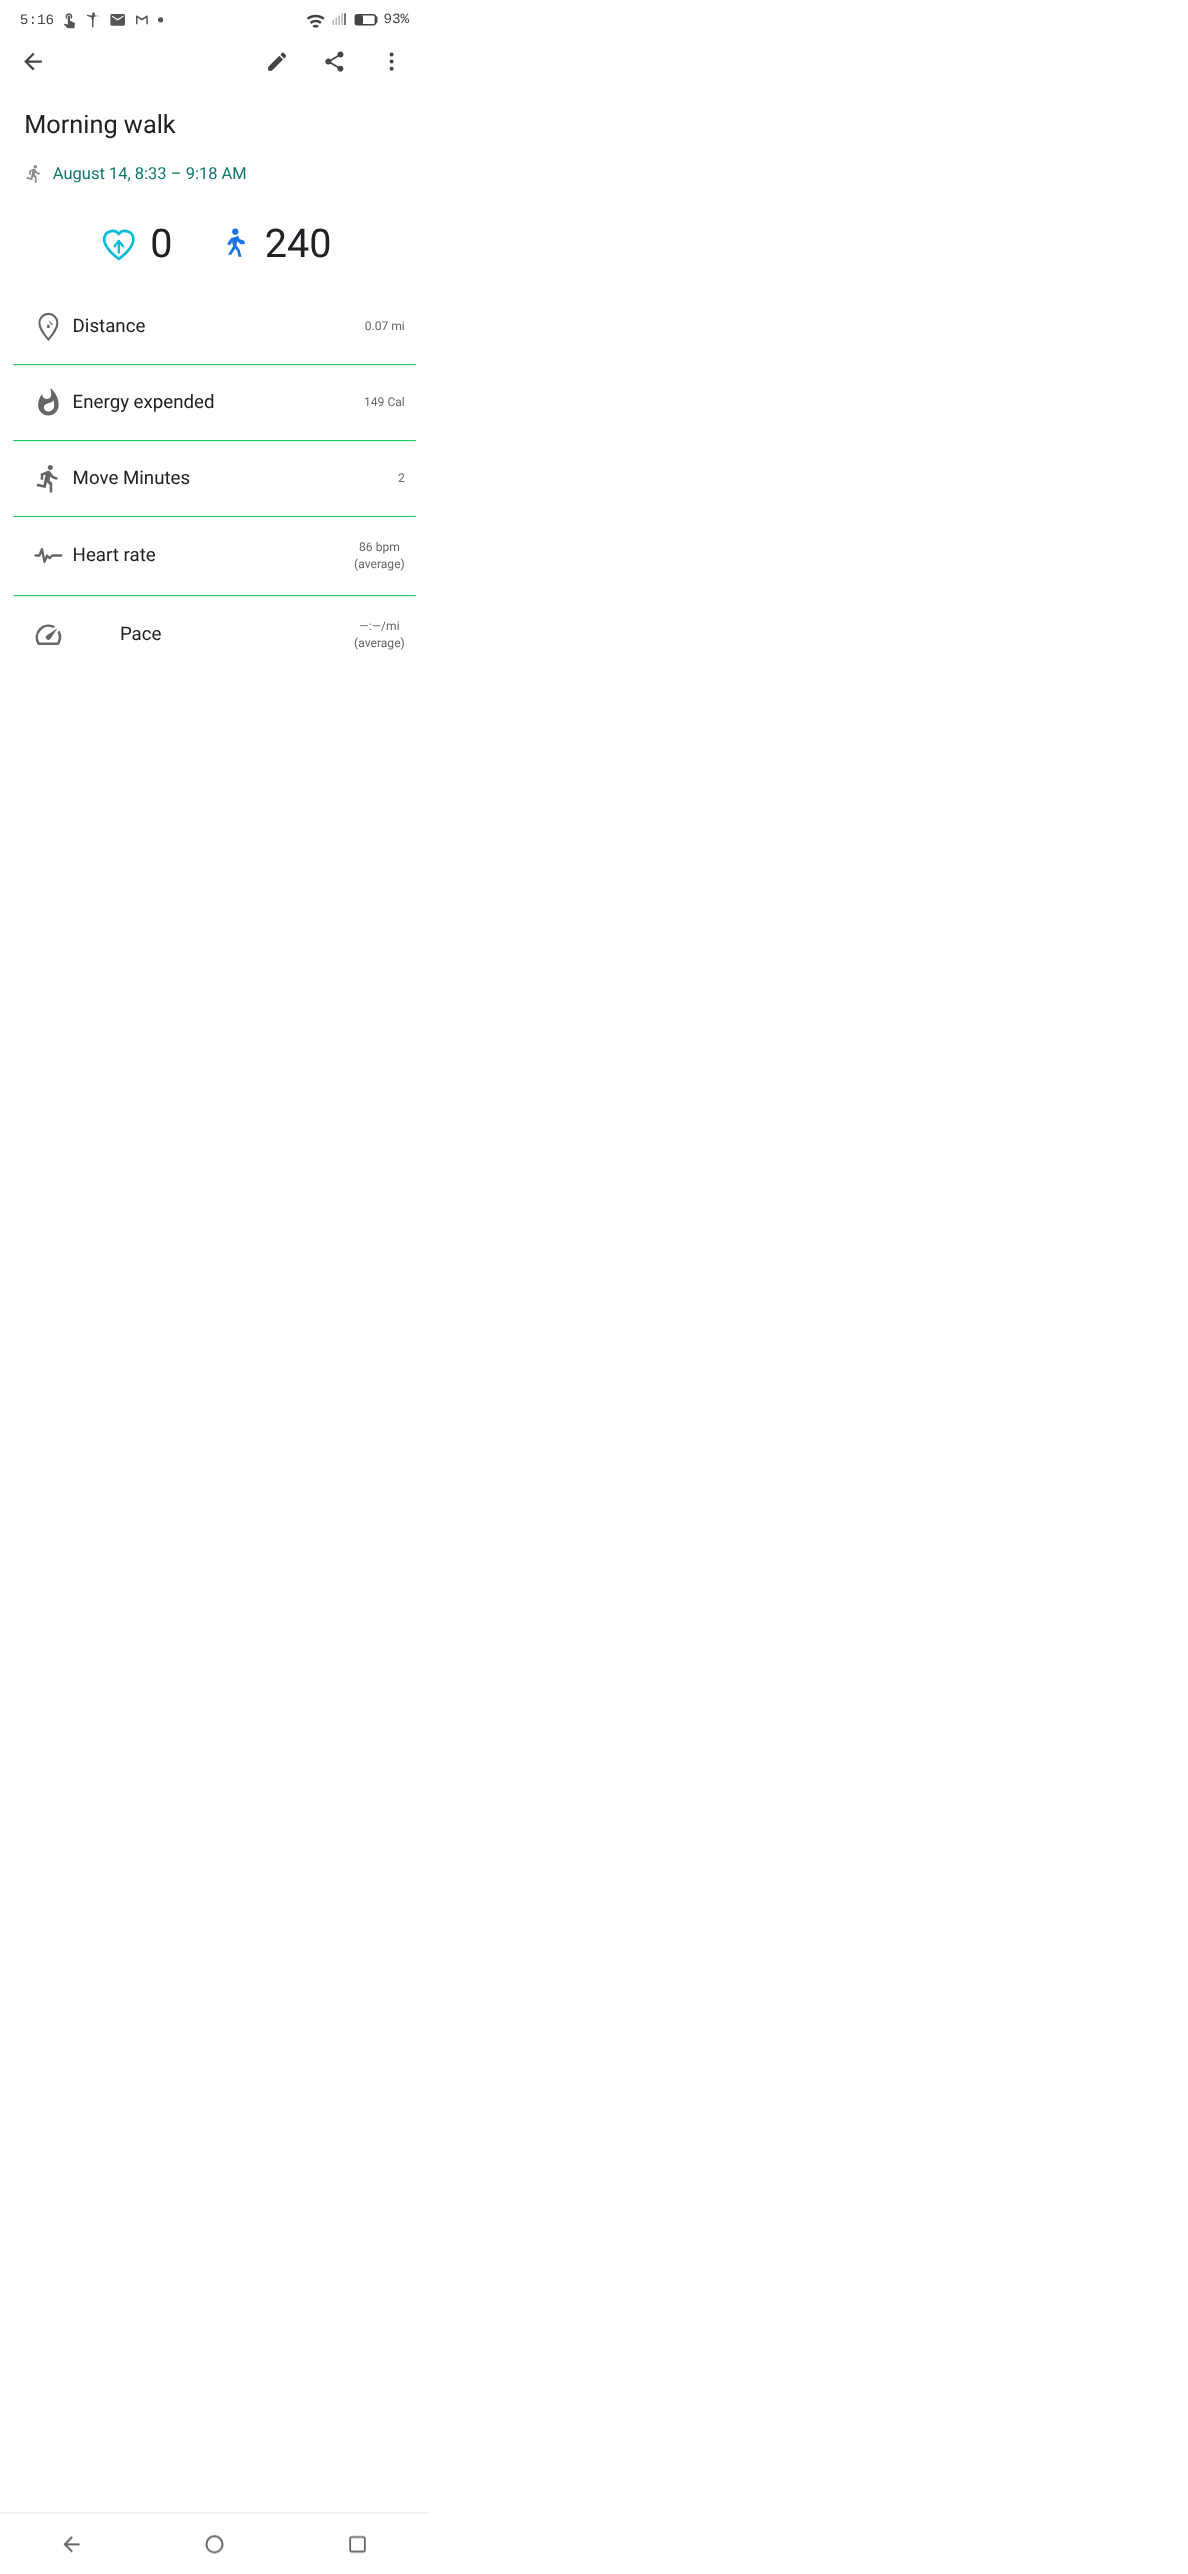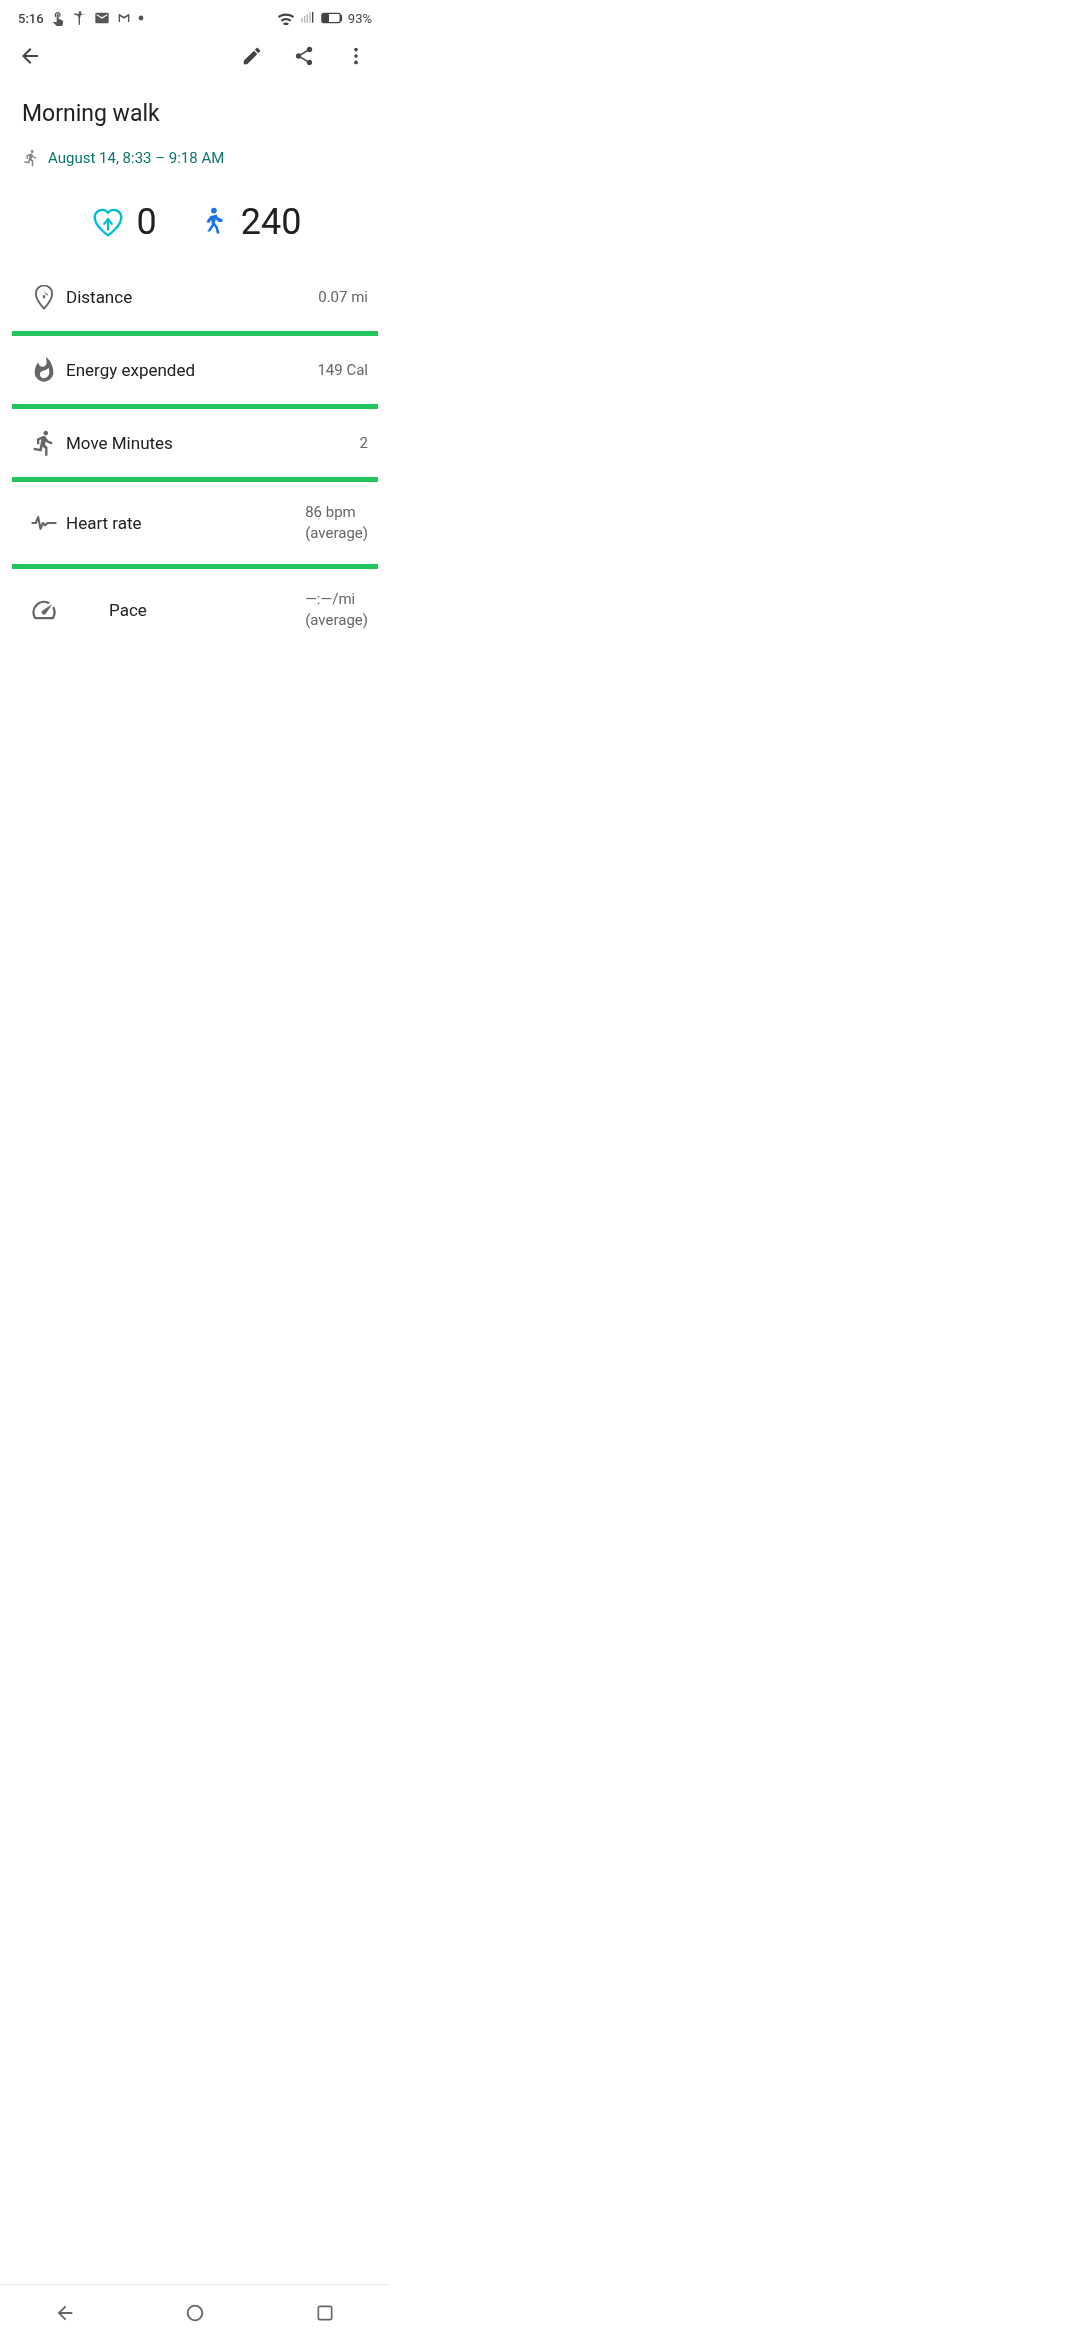--- a/index.html
+++ b/index.html
@@ -12,24 +12,25 @@
       font-family: 'Roboto', Arial, sans-serif;
       font-size: 16px;
       color: #202124;
       overflow-x: hidden;
     }
 
     
     .status-bar {
       display: flex;
       justify-content: space-between;
-      align-items: center;
+      align-items: flex-start;
       padding: 10px 18px 6px 18px;
       font-size: 13px;
       color: #444;
+      font-family: Liberation Mono, monospace;
     }
     .status-left {
       display: flex;
       align-items: center;
       gap: 6px;
       font-weight: 500;
     }
     .status-right {
       display: flex;
       align-items: center;
@@ -97,43 +98,43 @@
     }
 
     
     .metrics-list {
       padding: 0 12px;
     }
     .metric-row {
       display: flex;
       align-items: center;
       padding: 20px 10px;
-      border-bottom: 5px solid #22c55e;
+      border-bottom: 1px solid #22c55e;
     }
     .metric-row:last-child {
       border-bottom: none;
       gap: 43px;
     }
     .metric-icon {
       width: 44px;
       display: flex;
       align-items: center;
       justify-content: center;
       color: #555;
       flex-shrink: 0;
     }
     .metric-label {
       flex: 1;
       font-size: 17px;
       color: #202124;
       font-weight: 400;
     }
     .metric-value {
-      text-align: left;
-      font-size: 15px;
+      text-align: center;
+      font-size: 11px;
       color: #666;
       line-height: 1.4;
     }
 
     
     .bottom-nav {
       position: fixed;
       bottom: 0;
       left: 0;
       width: 390px;

